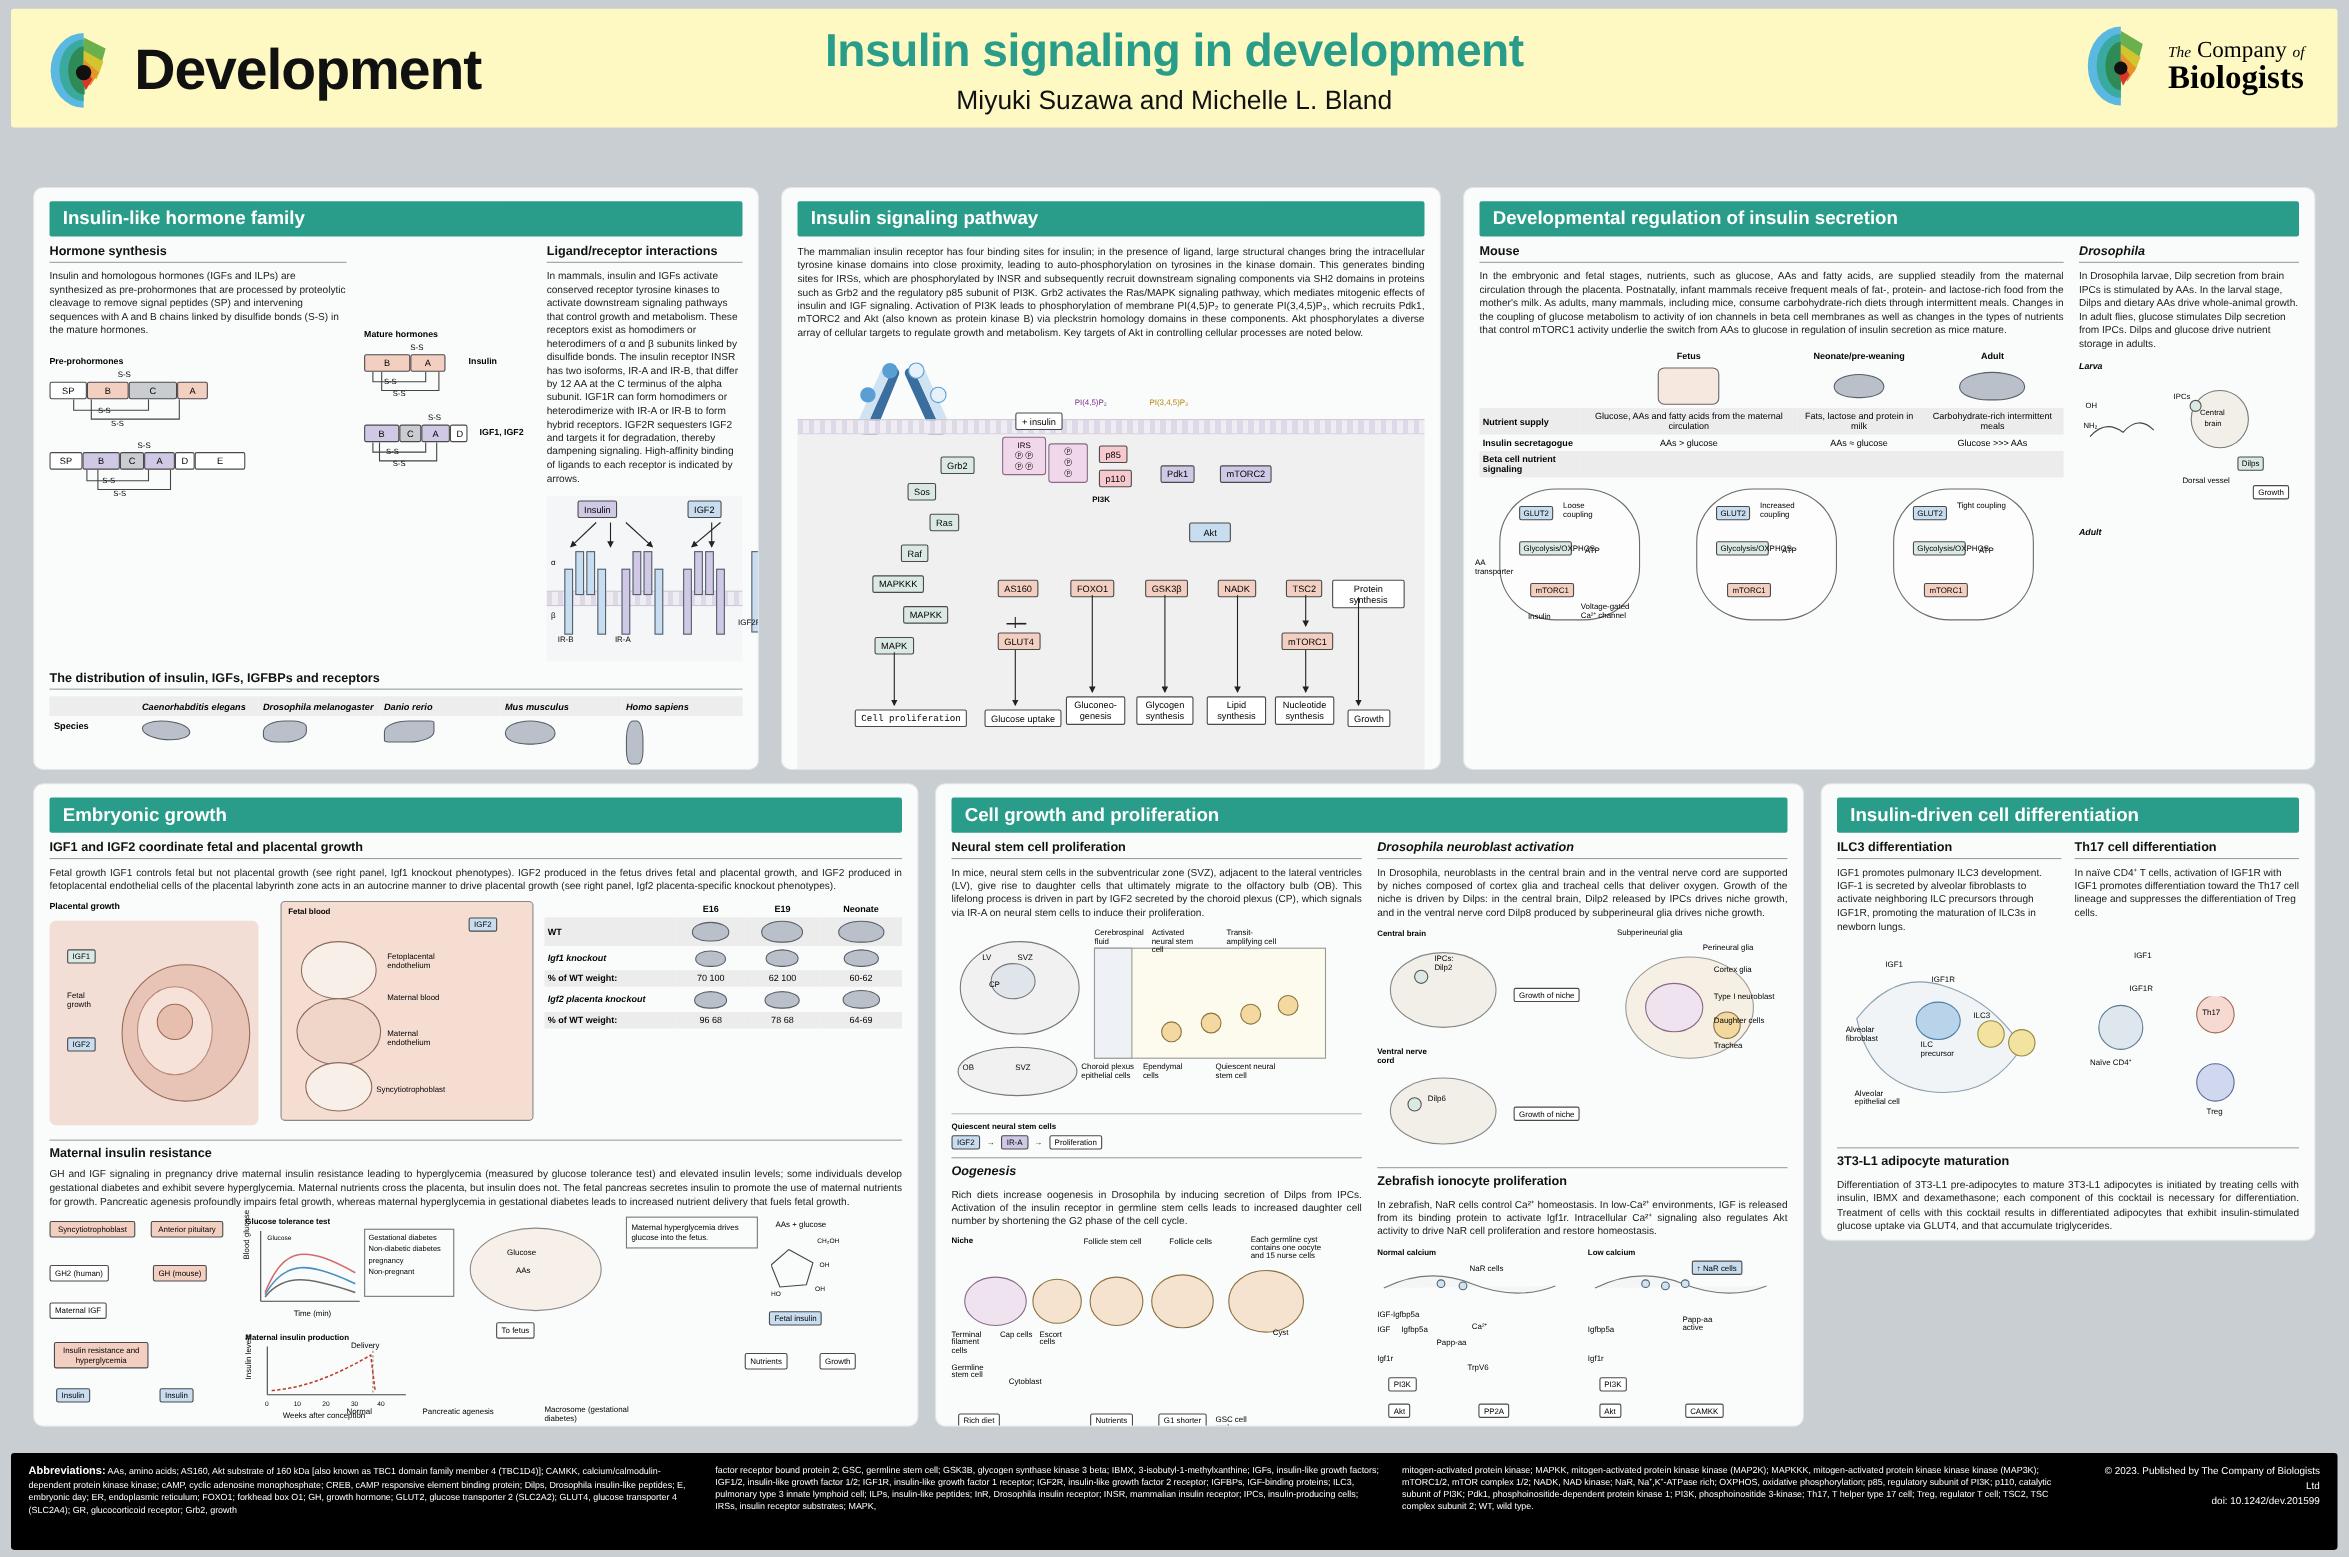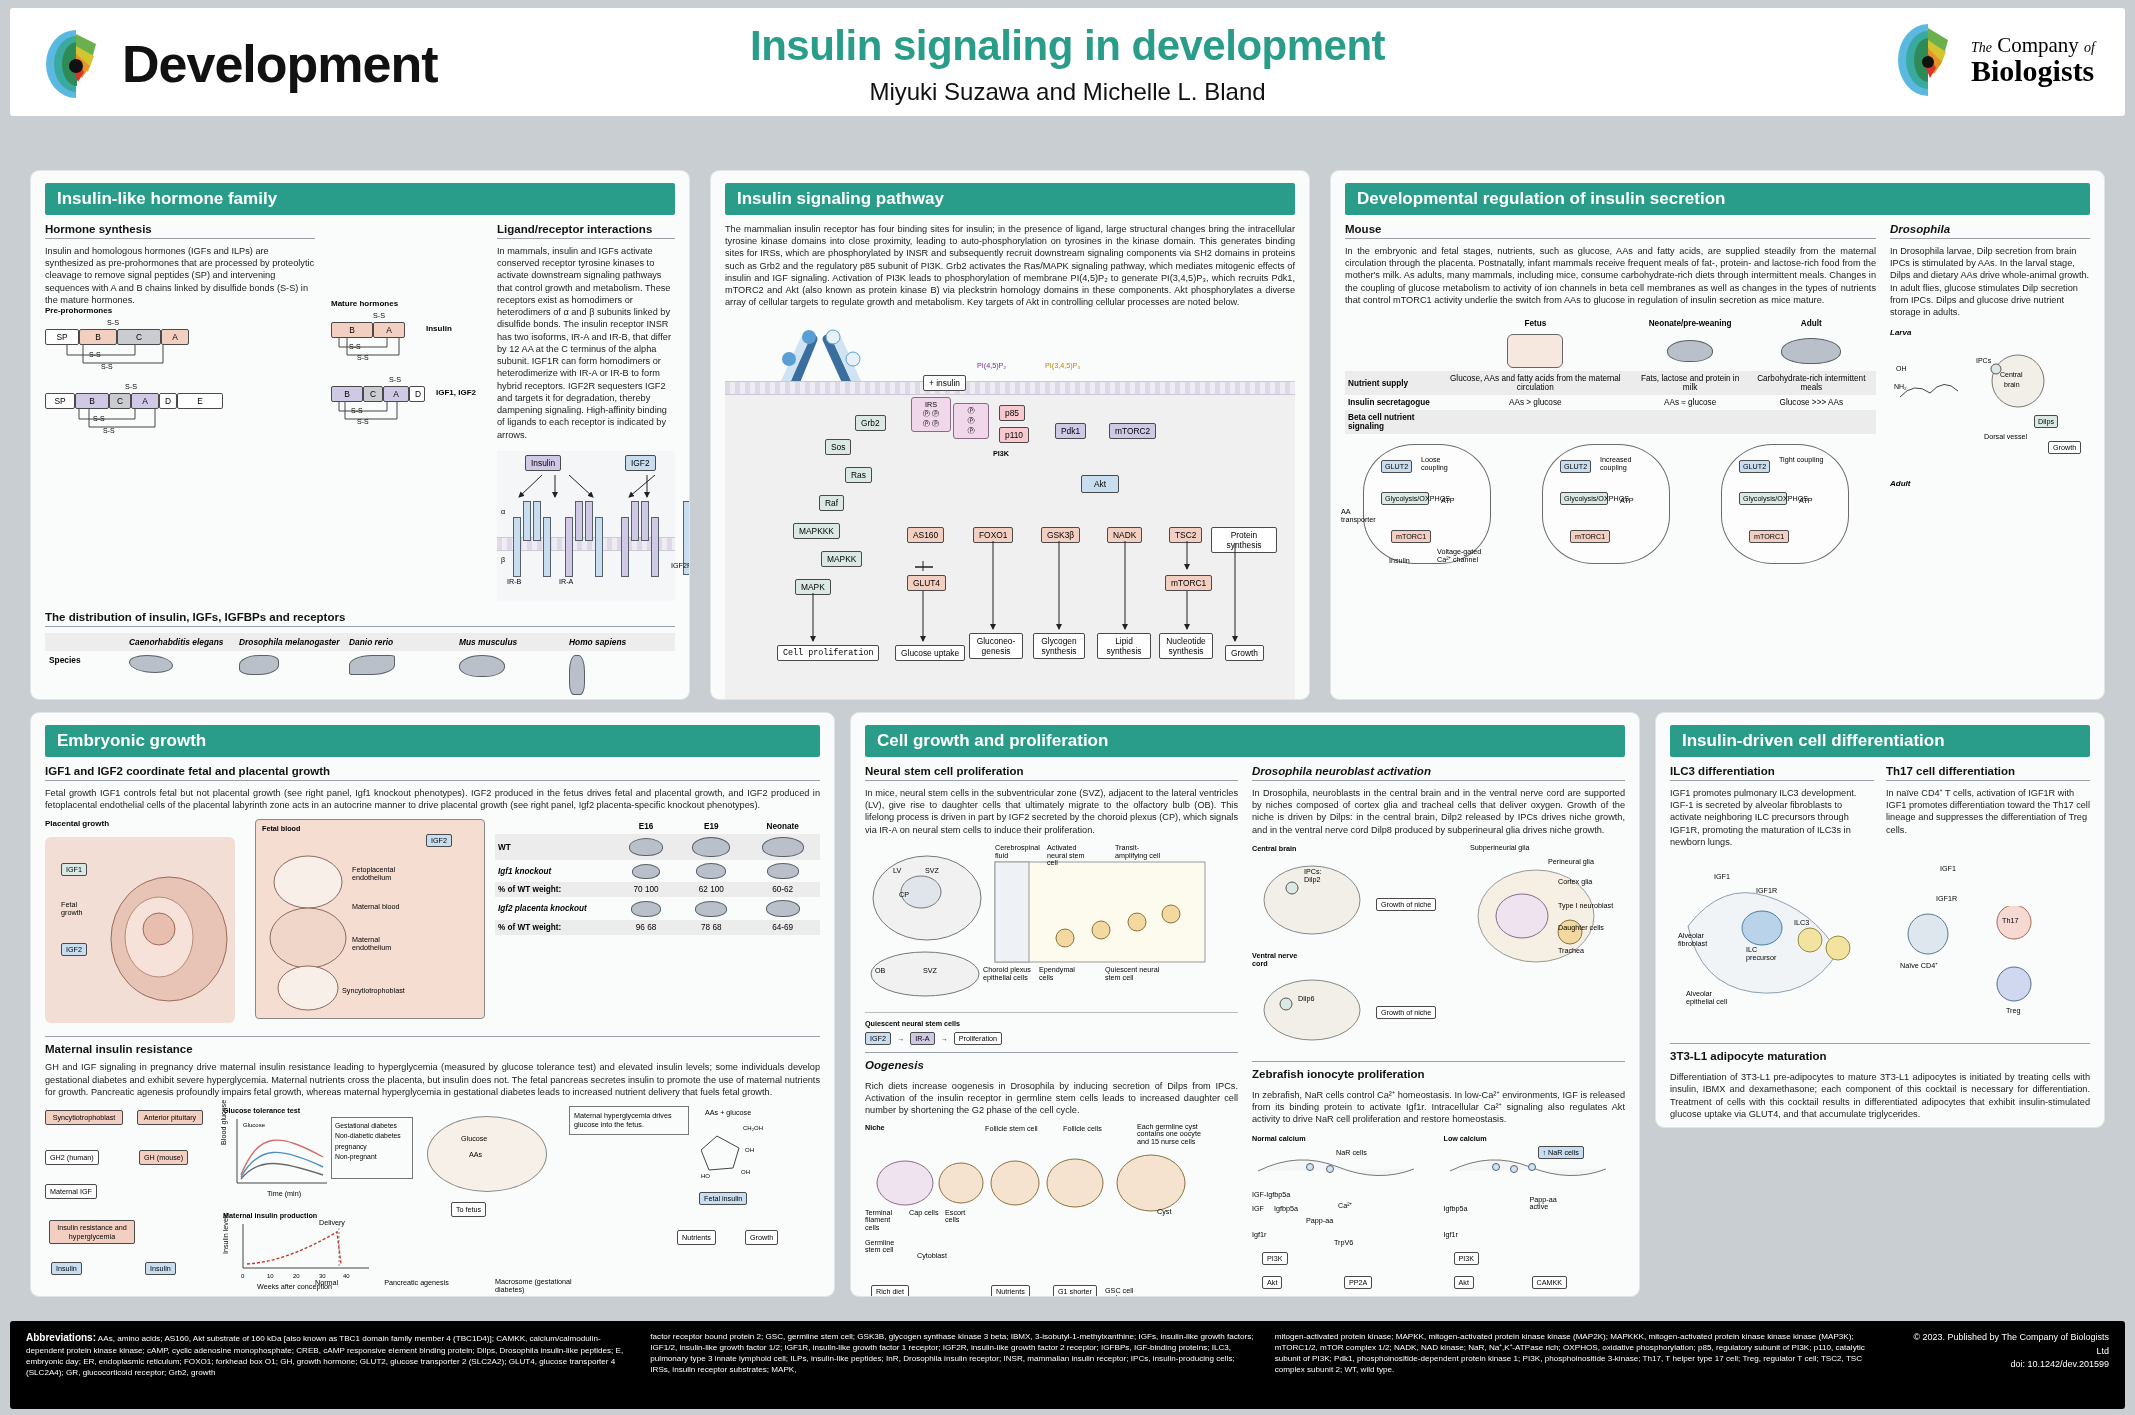--- a/index.html
+++ b/index.html
@@ -6,21 +6,21 @@
   body {
     width:2135px; height:1415px;
     background:#c9ced2;
     font-family:"Liberation Sans", sans-serif;
     overflow:hidden;
     position:relative;
   }
   
   .header {
     position:absolute; left:10px; top:8px; width:2115px; height:108px;
-    background:#ffffff; border-radius:3px;
+    background:#fef9c3; border-radius:3px;
     display:flex; align-items:center;
   }
   .logo-dev { position:absolute; left:28px; top:18px; display:flex; align-items:center; gap:6px;}
   .dev-mark { width:78px; height:76px; position:relative; }
   .dev-word { font-size:52px; font-weight:bold; color:#111; letter-spacing:-1px; }
   .title-wrap { position:absolute; left:0; right:0; top:14px; text-align:center; }
   .poster-title { font-size:42px; font-weight:bold; color:#2a9d8a; letter-spacing:-.5px; }
   .poster-authors { font-size:24px; color:#111; margin-top:8px; }
   .logo-cob { position:absolute; right:30px; top:12px; display:flex; align-items:center; gap:7px;}
   .cob-mark { width:72px; height:80px; position:relative; }
@@ -145,21 +145,21 @@
 </div>
 
 <div class="panel" style="left:30px; top:170px; width:660px; height:530px;">
   <div class="panel-head">Insulin-like hormone family</div>
   <div class="panel-body">
     <div class="col2">
       <div style="flex:0 0 270px">
         <div class="sec-title">Hormone synthesis</div>
         <div class="body-text">Insulin and homologous hormones (IGFs and ILPs) are synthesized as pre-prohormones that are processed by proteolytic cleavage to remove signal peptides (SP) and intervening sequences with A and B chains linked by disulfide bonds (S-S) in the mature hormones.</div>
 
-        <div style="margin-top:0; display:flex; gap:22px;">
+        <div style="margin-top:18px; display:flex; gap:22px;">
           <div>
             <div class="small bold">Pre-prohormones</div>
             <div style="margin-top:14px; position:relative;">
               <div class="tiny abs" style="left:62px; top:-11px;">S-S</div>
               <div style="display:flex;">
                 <div class="nd plain" style="width:34px">SP</div>
                 <div class="nd pink" style="width:38px">B</div>
                 <div class="nd" style="width:44px;background:#c9ccd1">C</div>
                 <div class="nd pink" style="width:28px">A</div>
               </div>

